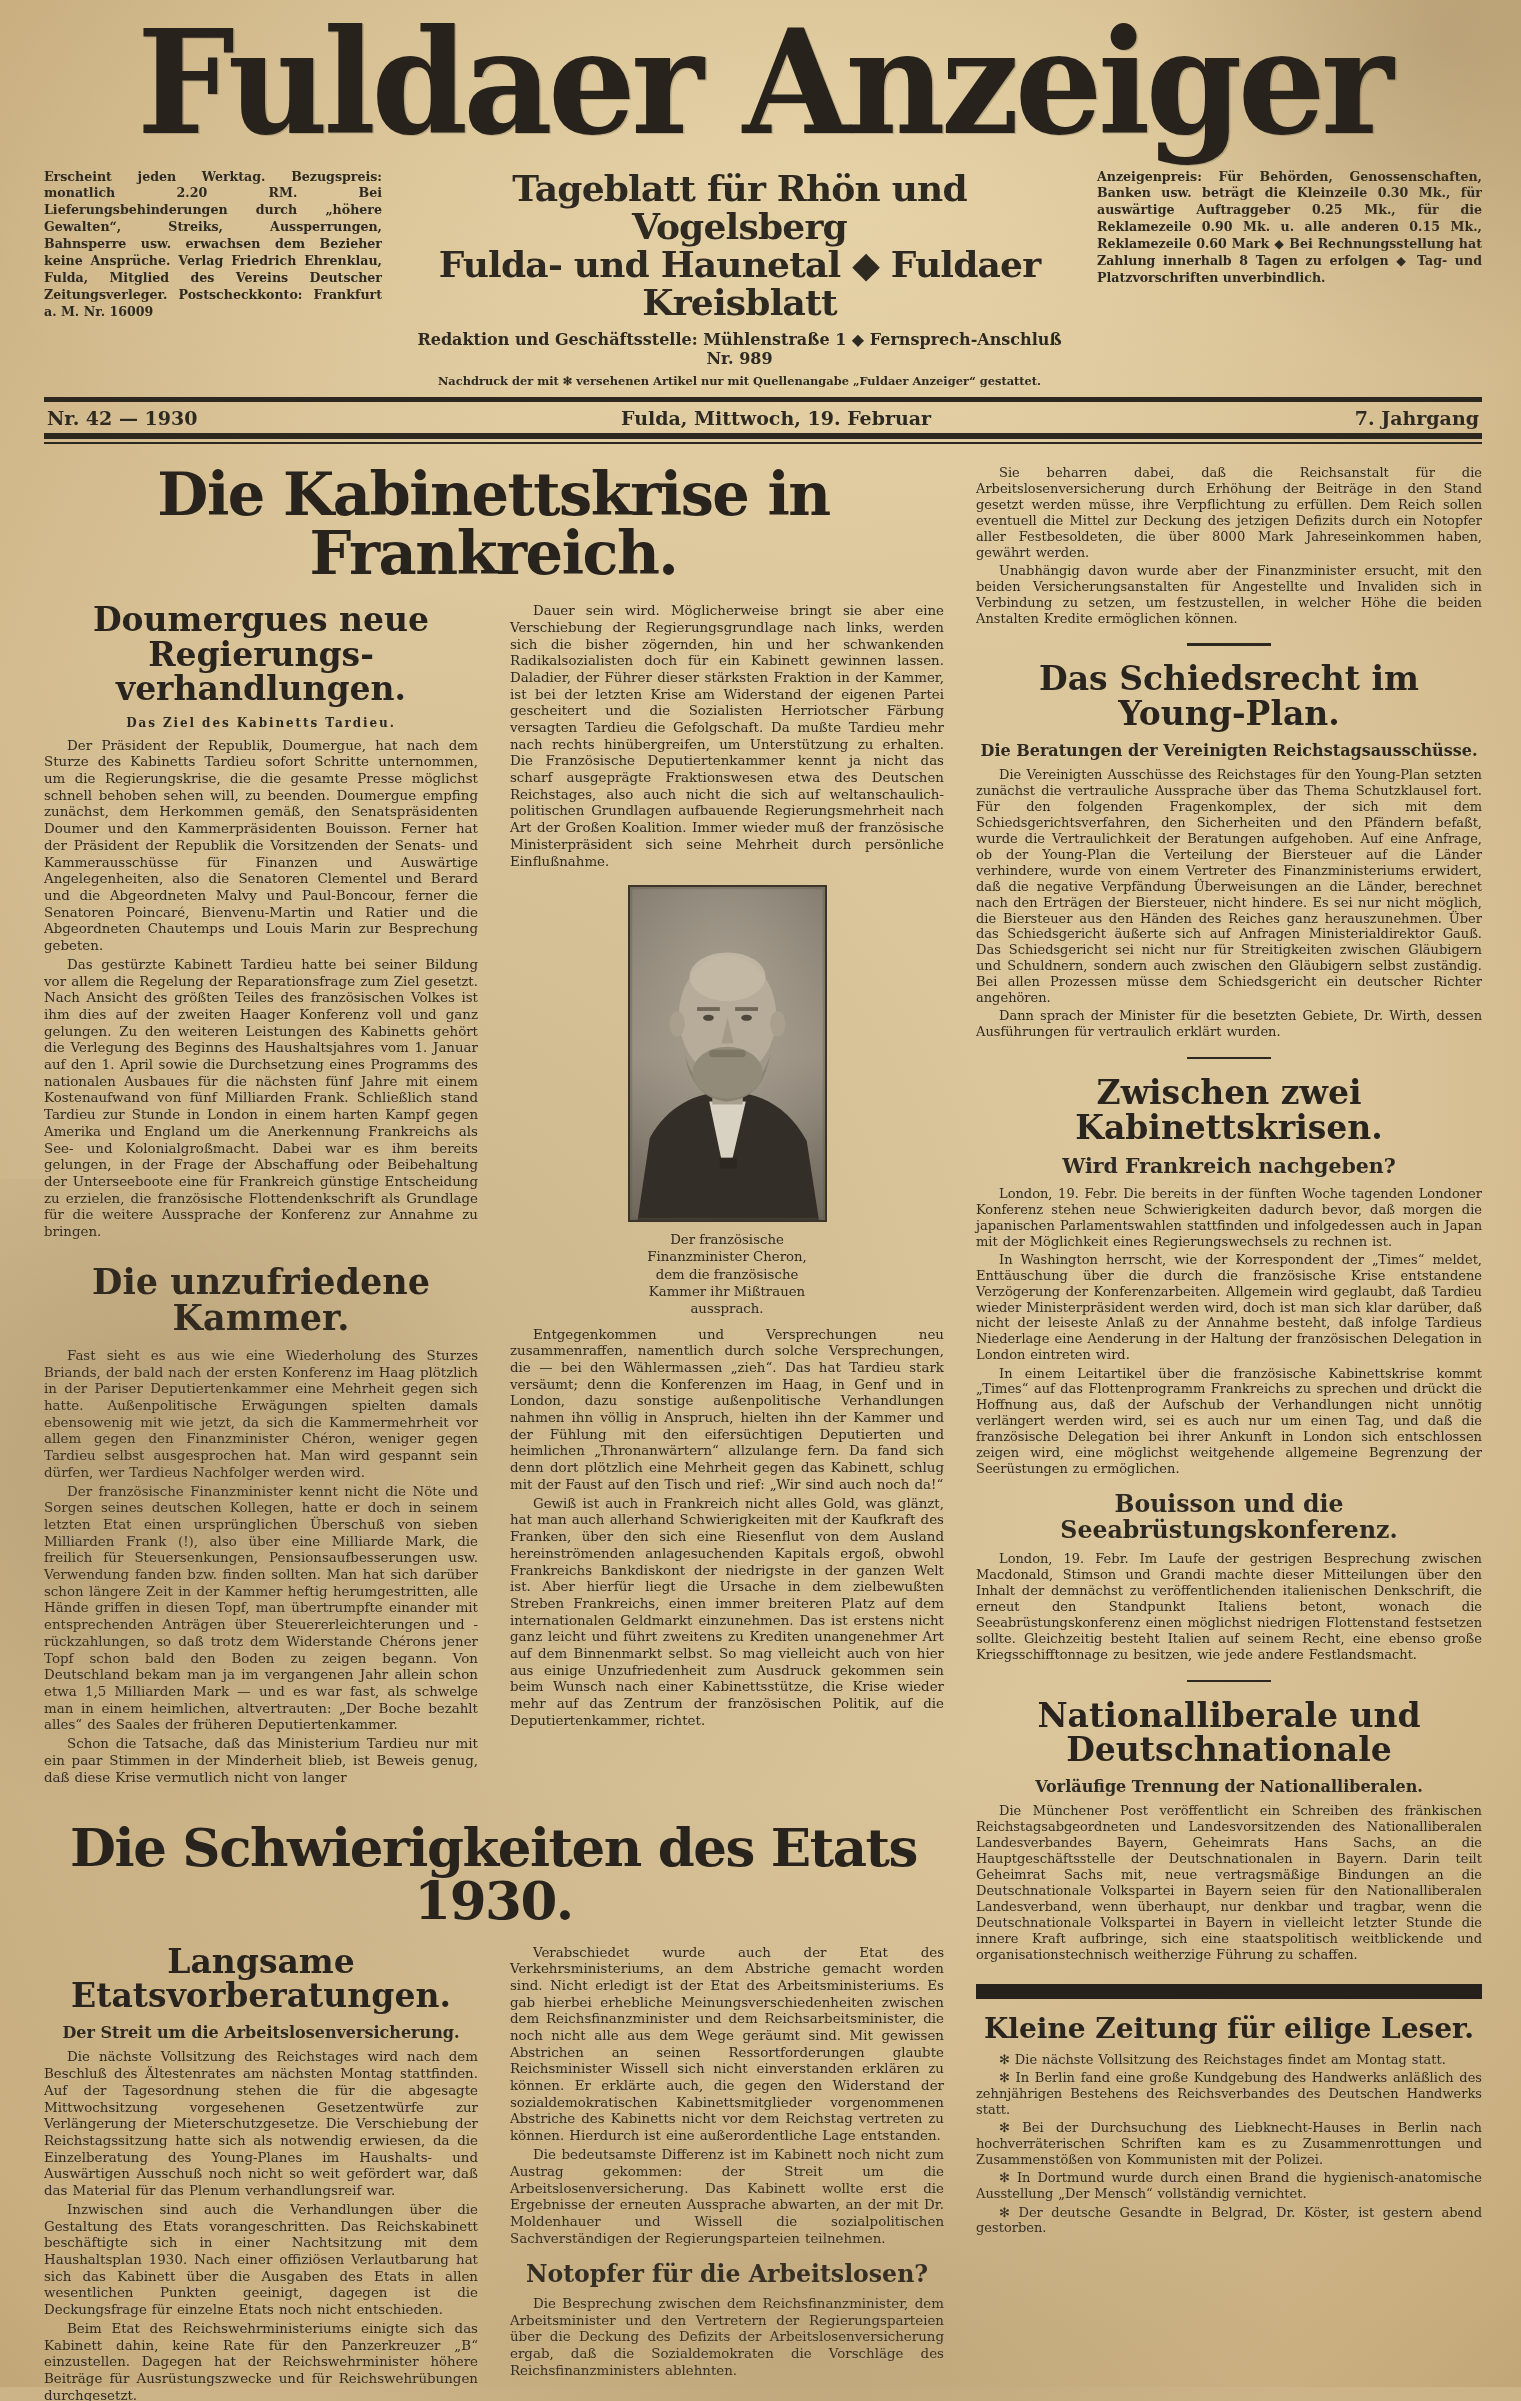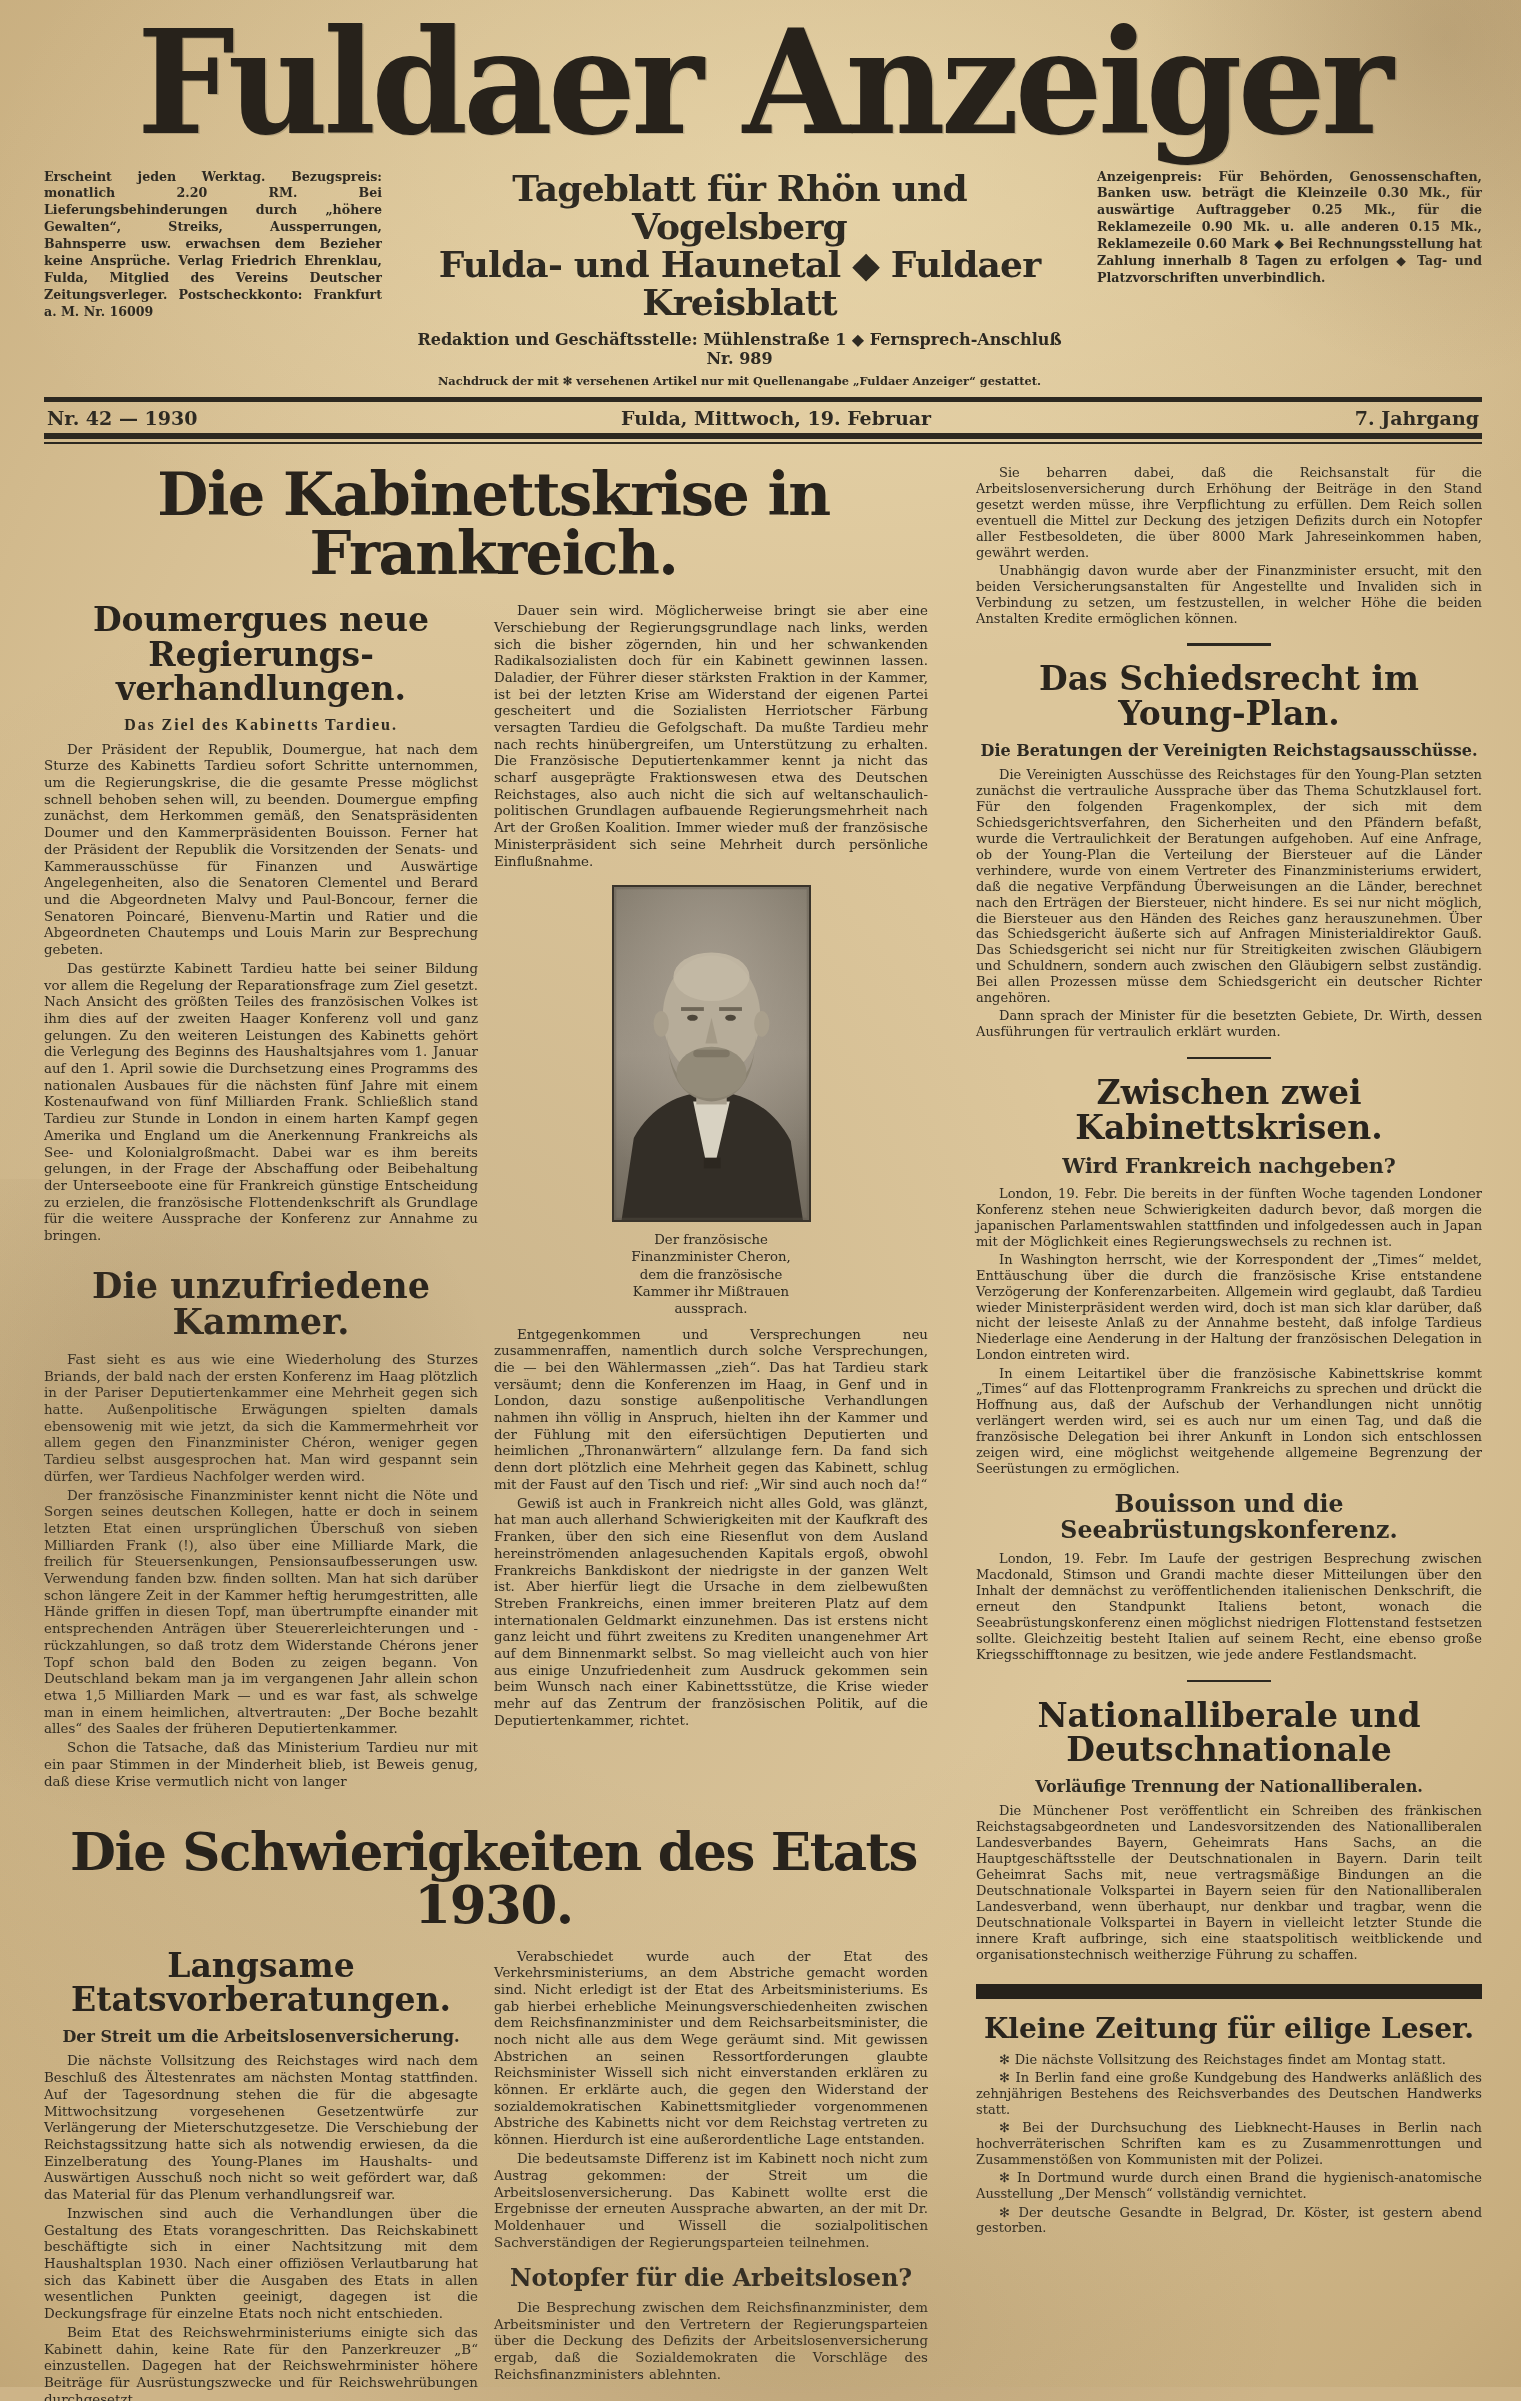--- a/index.html
+++ b/index.html
@@ -48,27 +48,27 @@
 
   
   .content{display:flex;gap:33px;margin-top:21px;}
   .left-main{width:899px;flex:none;}
   .right-aside{flex:1;min-width:0;}
 
   h2.banner{font-size:59px;font-weight:bold;text-align:center;line-height:1.0;
     margin:0 0 20px 0;letter-spacing:-1.5px;color:#28231c;}
   h2.banner2{font-size:53px;font-weight:bold;text-align:center;line-height:1.0;
     margin:0 0 18px 0;letter-spacing:-1.5px;color:#28231c;}
-  .two-col{display:flex;gap:16px;}
+  .two-col{display:flex;gap:32px;}
   .col{width:434px;flex:none;min-width:0;}
 
   h3.art{font-size:33px;font-weight:bold;text-align:center;line-height:1.05;margin:0 0 9px 0;color:#29241d;}
   h3.art .ln{display:block;}
   h3.mid{font-size:35px;font-weight:bold;text-align:center;line-height:1.05;margin:23px 0 10.7px 0;color:#29241d;}
-  .kicker{font-size:16px;font-weight:bold;text-align:center;letter-spacing:1.9px;margin:0 0 7.6px 0;font-family:Liberation Serif, serif;}
+  .kicker{font-size:12px;font-weight:bold;text-align:center;letter-spacing:1.9px;margin:0 0 7.6px 0;}
   .kicker2{font-size:16px;font-weight:bold;text-align:center;margin:0 0 7.6px 0;}
   .kicker3{font-size:20.5px;font-weight:bold;text-align:center;margin:0 0 7.6px 0;}
   h4.small-head{font-size:23.6px;font-weight:bold;text-align:center;margin:15px 0 7.6px 0;line-height:1.1;}
 
   .body-text p{margin:0 0 2.3px 0;font-size:13.4px;line-height:1.245;text-align:justify;
     text-indent:23px;word-spacing:0.8px;}
   .right-aside .body-text p{font-size:13px;line-height:1.225;}
 
   .sep{width:84px;height:2.3px;background:#2c2820;margin:16.7px auto 16.7px auto;}
   .bar{height:15px;background:#26221b;margin:21px 0 15px 0;}

